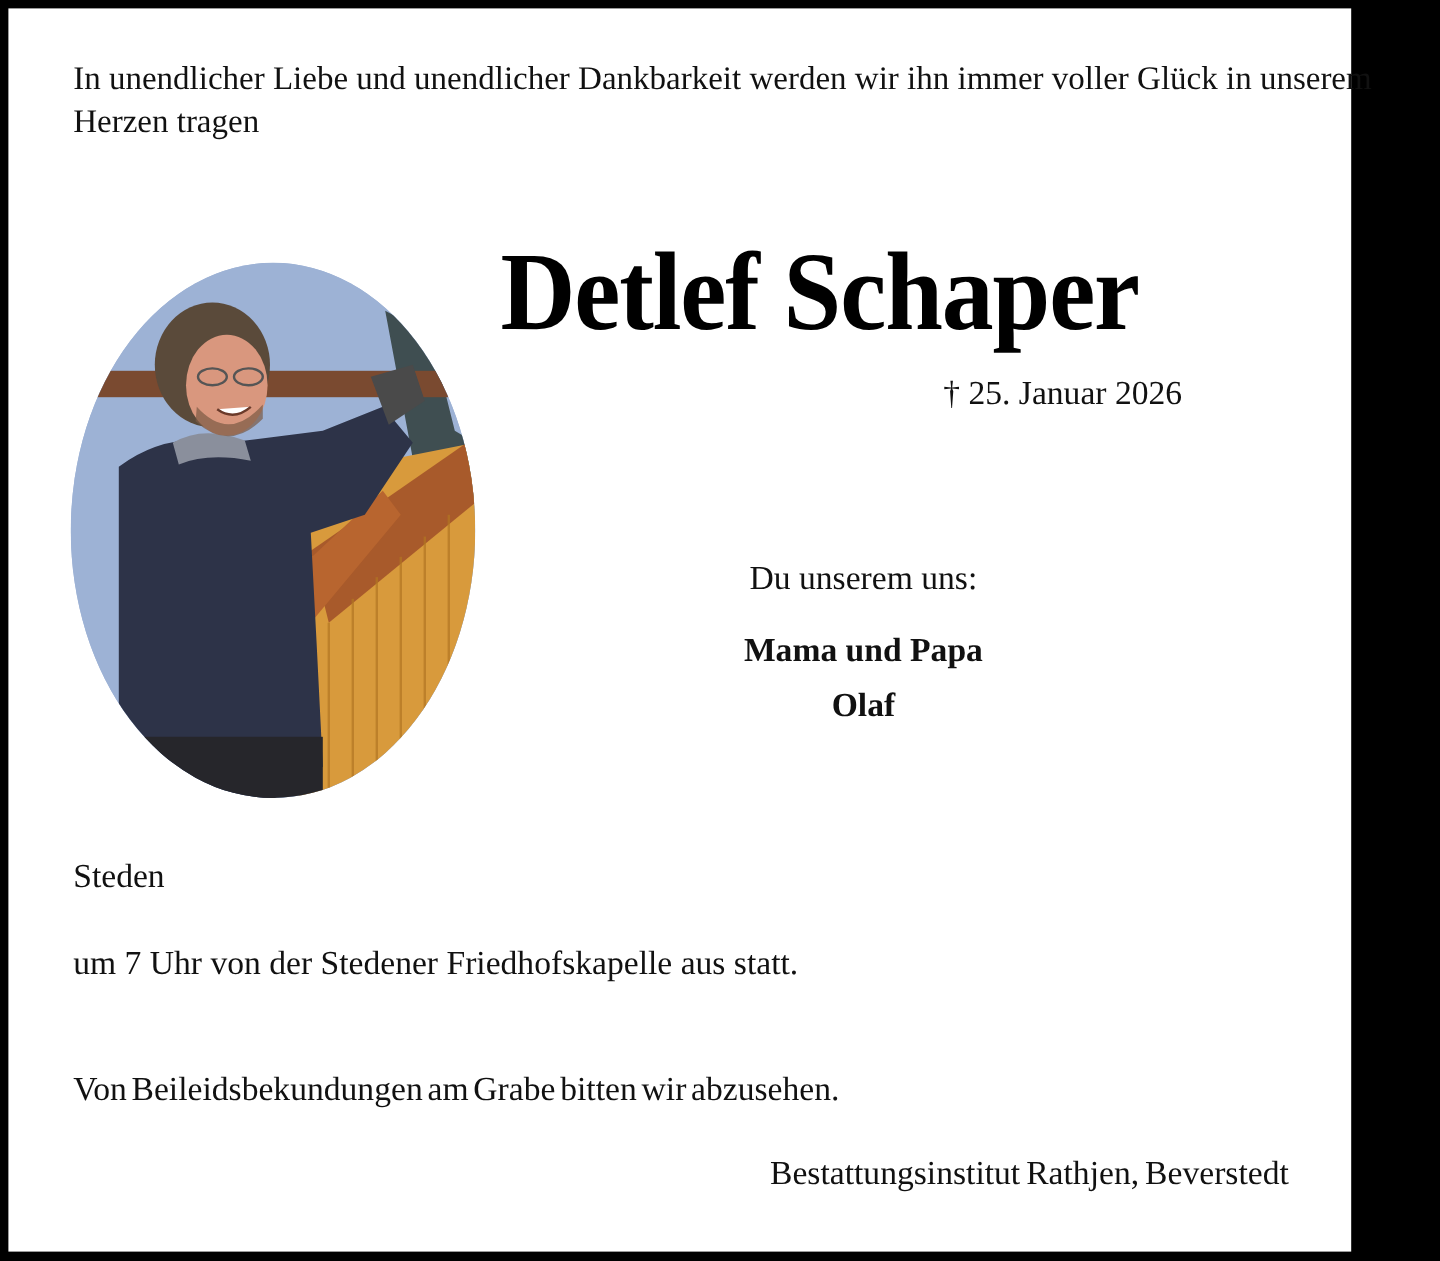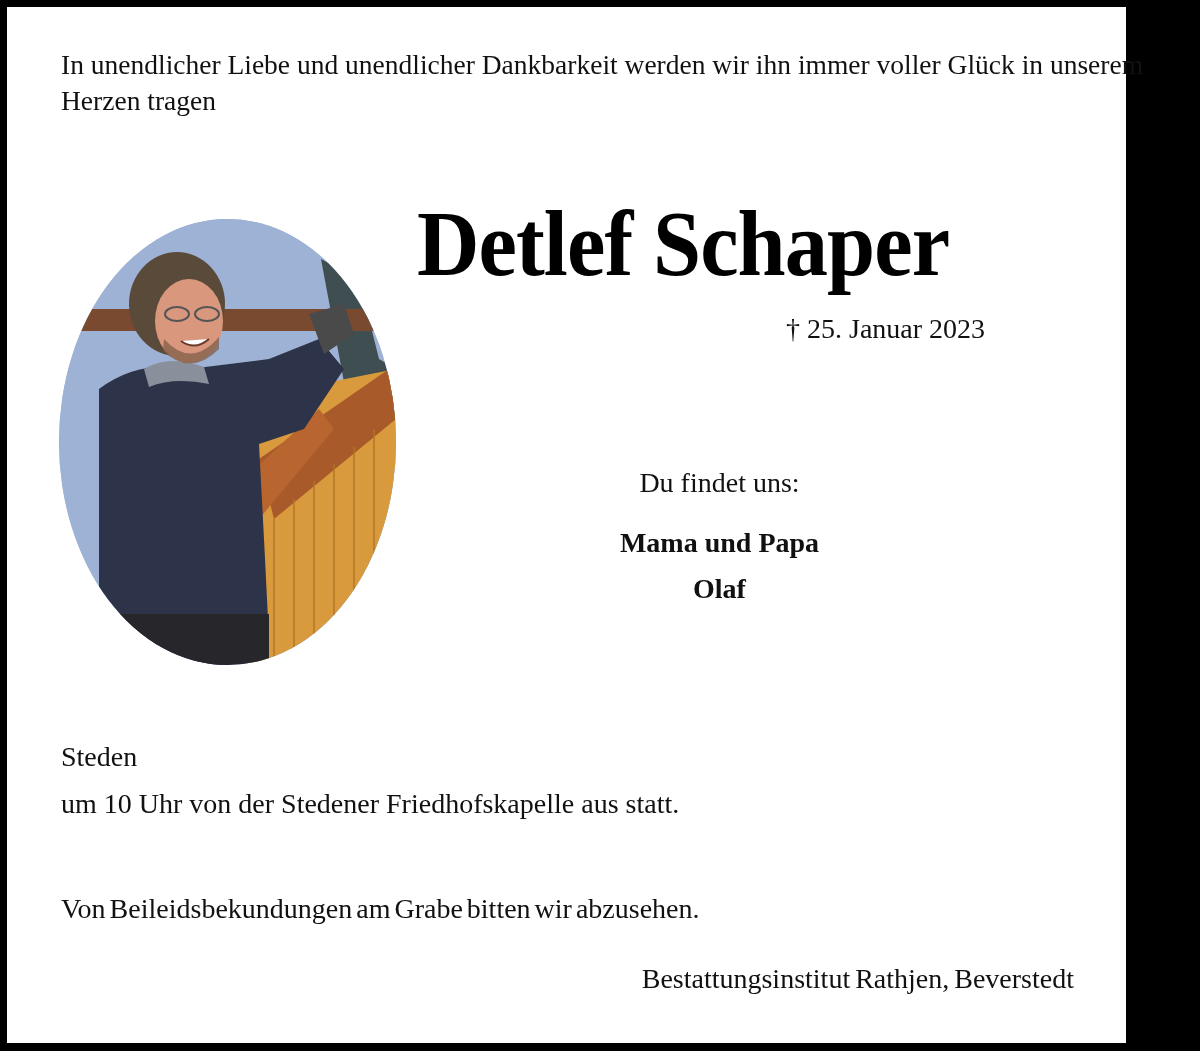--- a/index.html
+++ b/index.html
@@ -38,21 +38,21 @@
     .miss {
       left: 400px; width: 625px; top: 458px;
       text-align: center; font-size: 28px; line-height: 36px;
     }
     .fam {
       left: 400px; width: 625px;
       text-align: center; font-size: 28px; font-weight: bold; line-height: 36px;
     }
     .fam1 { top: 518px; }
     .fam2 { top: 564px; }
-    .place { left: 54px; top: 732px; font-size: 28px; line-height: 36px; }
+    .place { left: 54px; top: 706px; font-size: 28px; line-height: 36px; }
     .ceremony {
       left: 54px; top: 779px;
       font-size: 28px; line-height: 36px;
       white-space: normal; width: 1100px;
     }
     .ceremony span { display: block; white-space: nowrap; }
     .condolence { left: 54px; top: 884px; font-size: 28px; line-height: 36px; word-spacing: -3px; }
     .undertaker { right: 52px; top: 954px; font-size: 28px; line-height: 36px; word-spacing: -2px; }
 
     .photo {
@@ -108,28 +108,28 @@
       <path d="M122 122 Q136 132 150 120" fill="#fff" stroke="#6b3a2a" stroke-width="2"></path>
 
       <path d="M105 120 Q132 150 160 118 L160 130 Q132 158 104 132 Z" fill="#7a5a45" opacity="0.7"></path>
 
       <rect x="60" y="395" width="150" height="51" fill="#26262b"></rect>
     </svg>
   </div>
 
   <div class="abs name">Detlef Schaper</div>
 
-  <div class="abs dates death">† 25. Januar 2023</div>
+  <div class="abs dates death">† 25. Januar 2026</div>
 
-  <div class="abs miss">Du findet uns:</div>
+  <div class="abs miss">Du unserem uns:</div>
   <div class="abs fam fam2">Olaf</div>
   <div class="abs fam fam1">Mama und Papa</div>
 
   <div class="abs place">Steden</div>
 
   <div class="abs ceremony">
-    <span>um 10 Uhr von der Stedener Friedhofskapelle aus statt.</span>
+    <span>um 7 Uhr von der Stedener Friedhofskapelle aus statt.</span>
   </div>
 
   <div class="abs condolence">Von Beileidsbekundungen am Grabe bitten wir abzusehen.</div>
 
   <div class="abs undertaker">Bestattungsinstitut Rathjen, Beverstedt</div>
 </div>
 
 </body></html>

